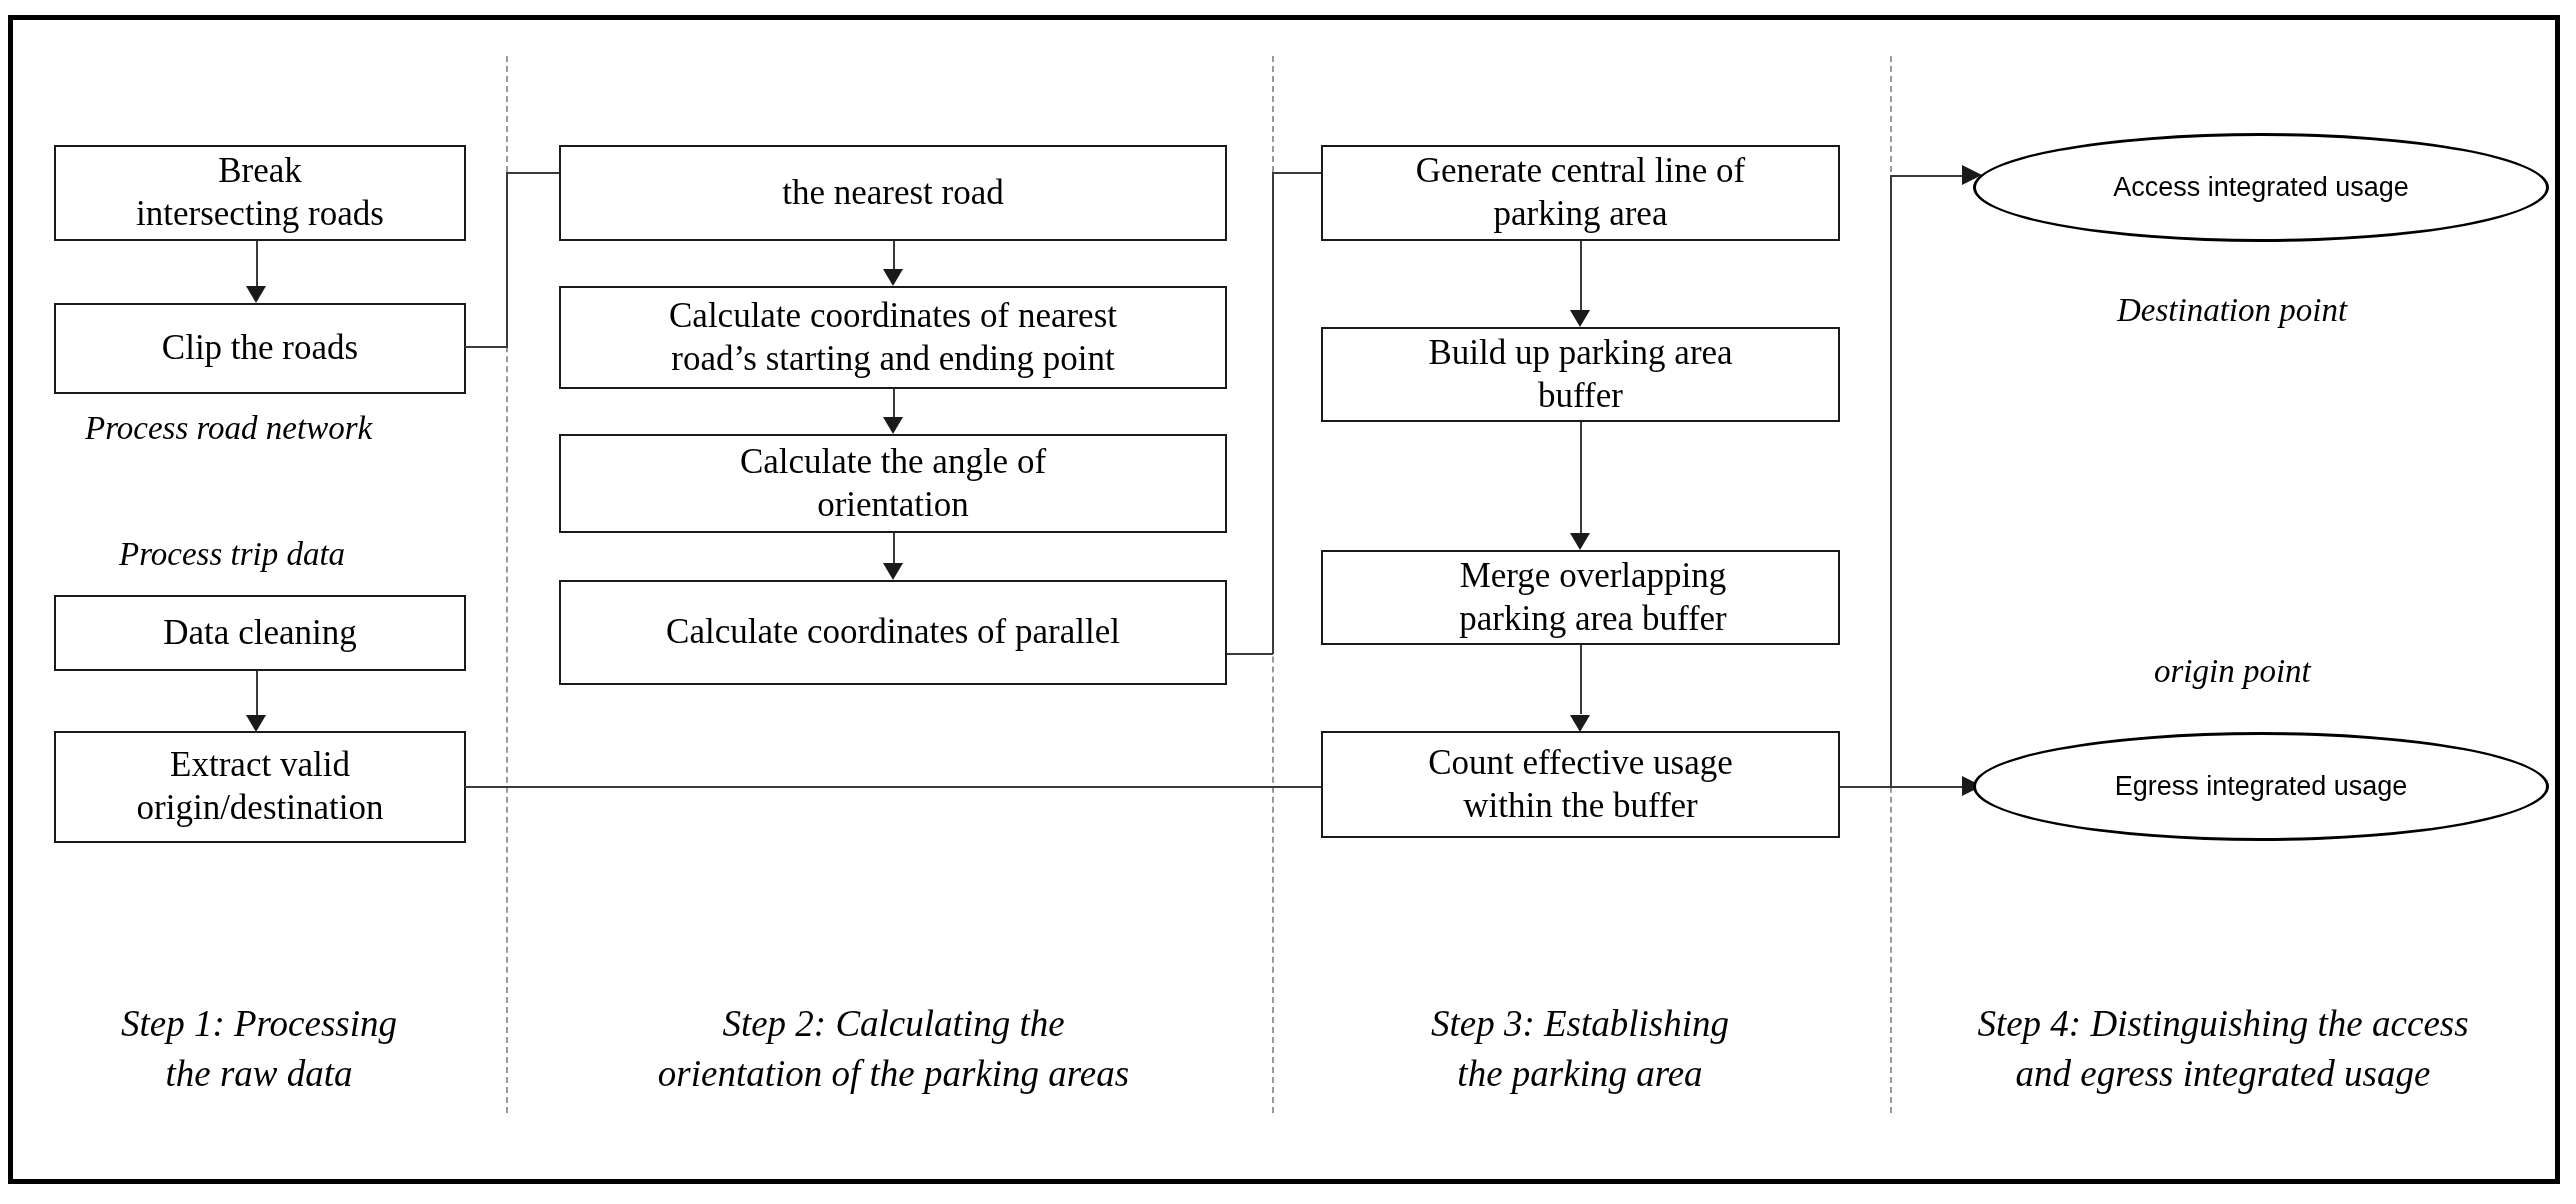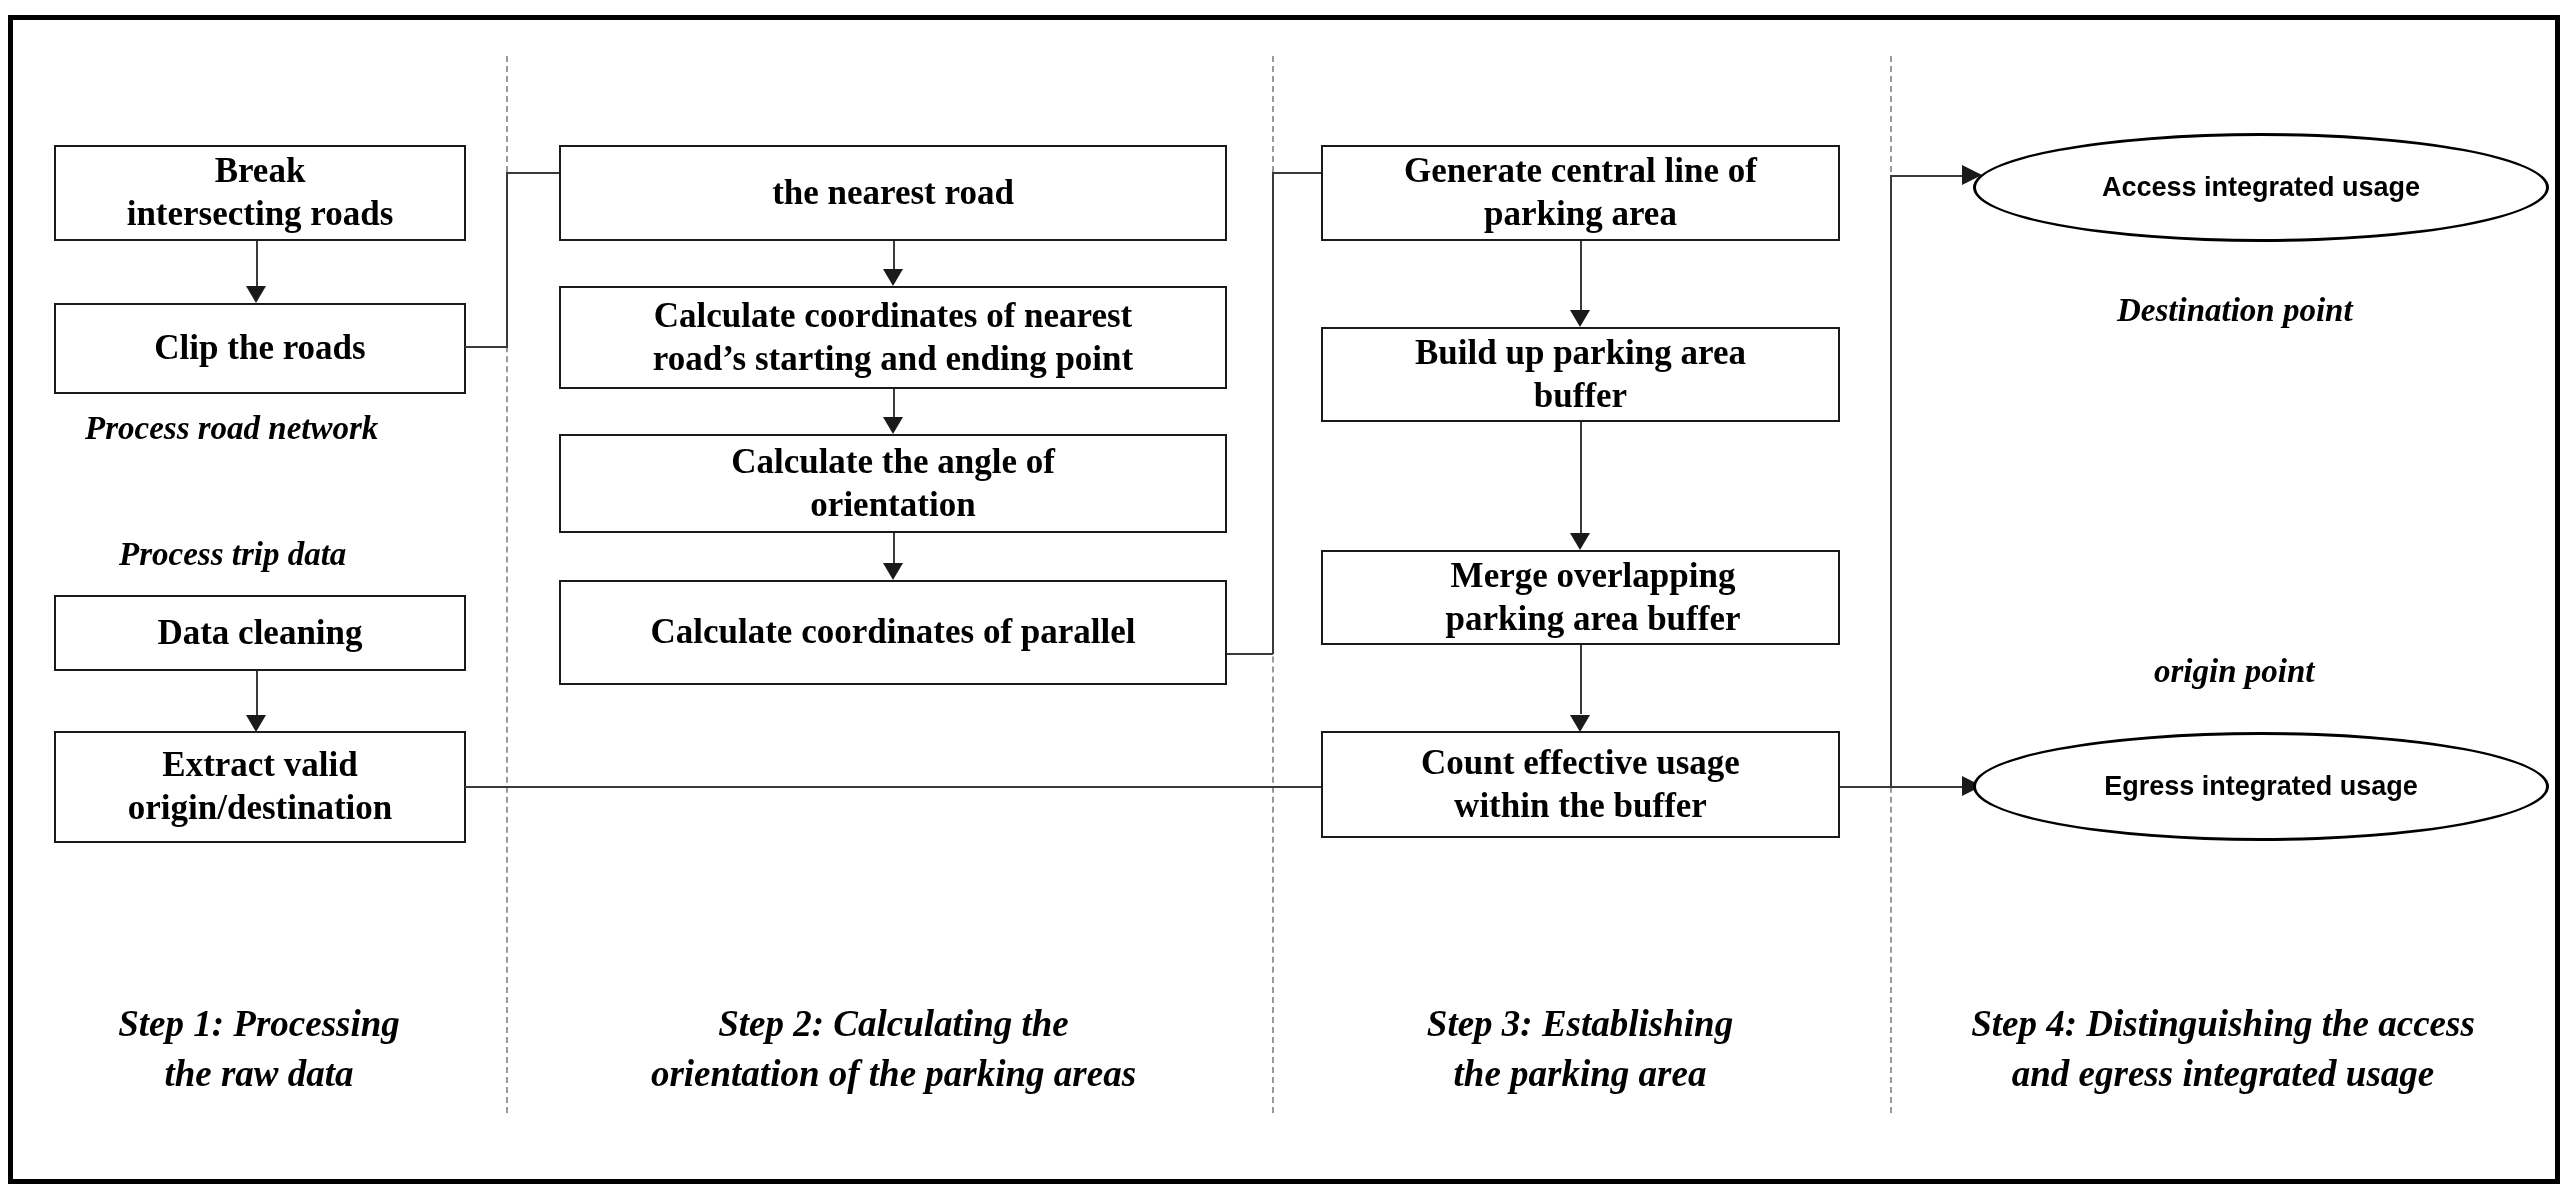--- a/index.html
+++ b/index.html
@@ -2,21 +2,20 @@
 <html style="font-size:13px"><head>
 <meta charset="utf-8">
 <style>
   html,body{margin:0;padding:0;background:#ffffff;}
   body{font-family:"Liberation Serif", serif;}
   #canvas{
     position:relative;
     width:2576px;height:1204px;
     background:#ffffff;
     overflow:hidden;
-    font-weight:bold;
   }
   
   .frame{
     position:absolute;
     left:8.2px;top:15px;
     width:2552px;height:1169px;
     border:5.8px solid #000000;
     box-sizing:border-box;
     background:#ffffff;
   }

